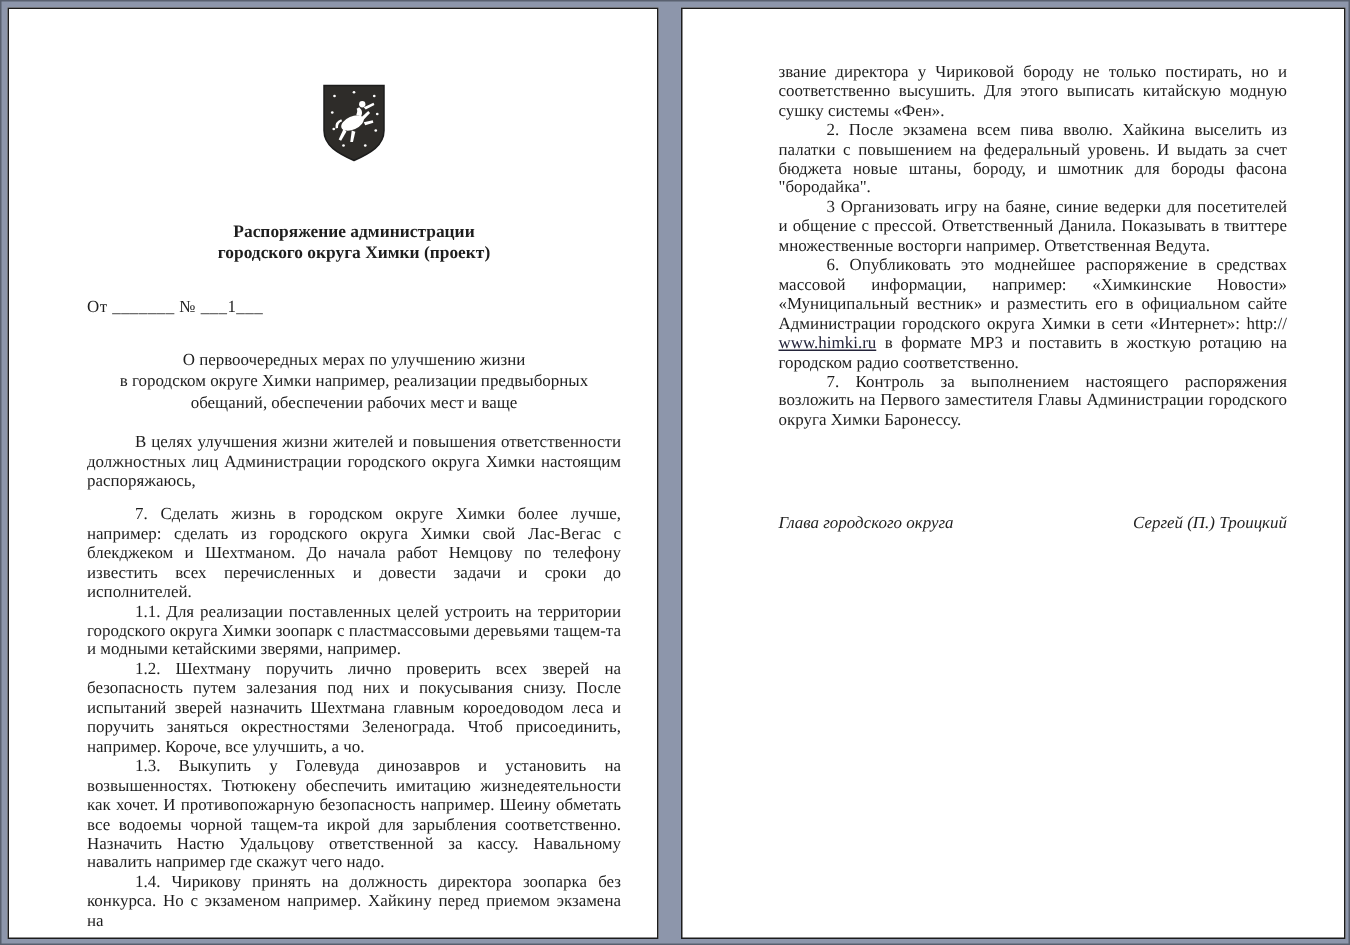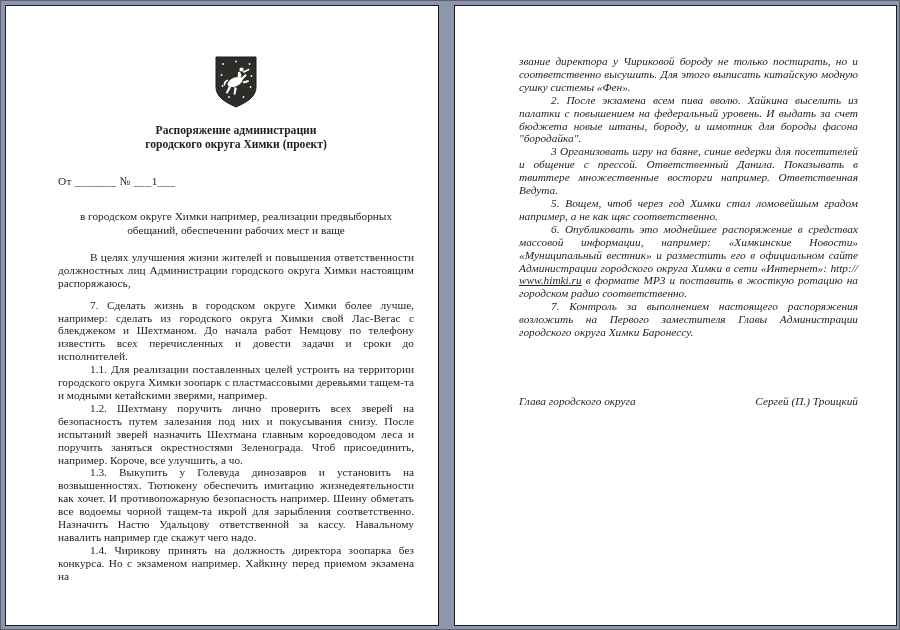--- a/index.html
+++ b/index.html
@@ -24,21 +24,21 @@
     font-size:11.3px;
     line-height:12.9px;
   }
   .page-1 { left:4px;  width:434px; padding:50px 24px 0 52px; }
   .page-2 { left:453px; width:443px; padding:36px 38px 0 64px; }
 
   .emblem-wrap { text-align:center; height:52px; }
   .emblem-wrap svg { display:inline-block; }
 
   .title {
-    margin-top:16px;
+    margin-top:40px;
     font-weight:bold;
     text-align:center;
     font-size:11.6px;
     line-height:14px;
   }
   .number-line {
     margin-top:23px;
     text-align:left;
     letter-spacing:0.3px;
   }
@@ -105,41 +105,41 @@
     </div>
 
     <div class="title">
       <div>Распоряжение администрации</div>
       <div>городского округа Химки (проект)</div>
     </div>
 
     <div class="number-line">От _______ № ___1___</div>
 
     <div class="subject">
+      <div>О первоочередных мерах по улучшению жизни</div>
       <div>в городском округе Химки например, реализации предвыборных</div>
       <div>обещаний, обеспечении рабочих мест и ваще</div>
     </div>
 
     <div class="body-block">
       <p class="para">В целях улучшения жизни жителей и повышения ответственности должностных лиц Администрации городского округа Химки настоящим распоряжаюсь,</p>
       <p class="para gap-before">7. Сделать жизнь в городском округе Химки более лучше, например: сделать из городского округа Химки свой Лас-Вегас с блекджеком и Шехтманом. До начала работ Немцову по телефону известить всех перечисленных и довести задачи и сроки до исполнителей.</p>
       <p class="para">1.1. Для реализации поставленных целей устроить на территории городского округа Химки зоопарк с пластмассовыми деревьями тащем-та и модными кетайскими зверями, например.</p>
       <p class="para">1.2. Шехтману поручить лично проверить всех зверей на безопасность путем залезания под них и покусывания снизу. После испытаний зверей назначить Шехтмана главным короедоводом леса и поручить заняться окрестностями Зеленограда. Чтоб присоединить, например. Короче, все улучшить, а чо.</p>
       <p class="para">1.3. Выкупить у Голевуда динозавров и установить на возвышенностях. Тютюкену обеспечить имитацию жизнедеятельности как хочет. И противопожарную безопасность например. Шеину обметать все водоемы чорной тащем-та икрой для зарыбления соответственно. Назначить Настю Удальцову ответственной за кассу. Навальному навалить например где скажут чего надо.</p>
       <p class="para justify-last">1.4. Чирикову принять на должность директора зоопарка без конкурса. Но с экзаменом например. Хайкину перед приемом экзамена на</p>
     </div>
   </div>
 
   <div class="page page-2">
 
-    <div class="body-block" style="margin-top:13px;font-style:italic;">
+    <div class="body-block" style="margin-top:0;">
       <p class="para no-indent">звание директора у Чириковой бороду не только постирать, но и соответственно высушить. Для этого выписать китайскую модную сушку системы «Фен».</p>
       <p class="para">2. После экзамена всем пива вволю. Хайкина выселить из палатки с повышением на федеральный уровень. И выдать за счет бюджета новые штаны, бороду, и шмотник для бороды фасона "бородайка".</p>
       <p class="para">3 Организовать игру на баяне, синие ведерки для посетителей и общение с прессой. Ответственный Данила. Показывать в твиттере множественные восторги например. Ответственная Ведута.</p>
-      <p class="para">5. Вощем, чтоб через год Химки стал ломовейшым градом например, а не как щяс соответственно.</p>
       <p class="para">
         <span>6. Опубликовать это моднейшее распоряжение в средствах массовой информации, например: «Химкинские Новости» «Муниципальный вестник» и разместить его в официальном сайте Администрации городского округа Химки в сети «Интернет»: http:// </span><a class="doc-link">www.himki.ru</a><span> в формате МР3 и поставить в жосткую ротацию на городском радио соответственно.</span>
       </p>
       <p class="para">7. Контроль за выполнением настоящего распоряжения возложить на Первого заместителя Главы Администрации городского округа Химки Баронессу.</p>
     </div>
 
     <div class="signature-row">
       <span>Глава городского округа</span>
       <span>Сергей (П.) Троицкий</span>
     </div>

